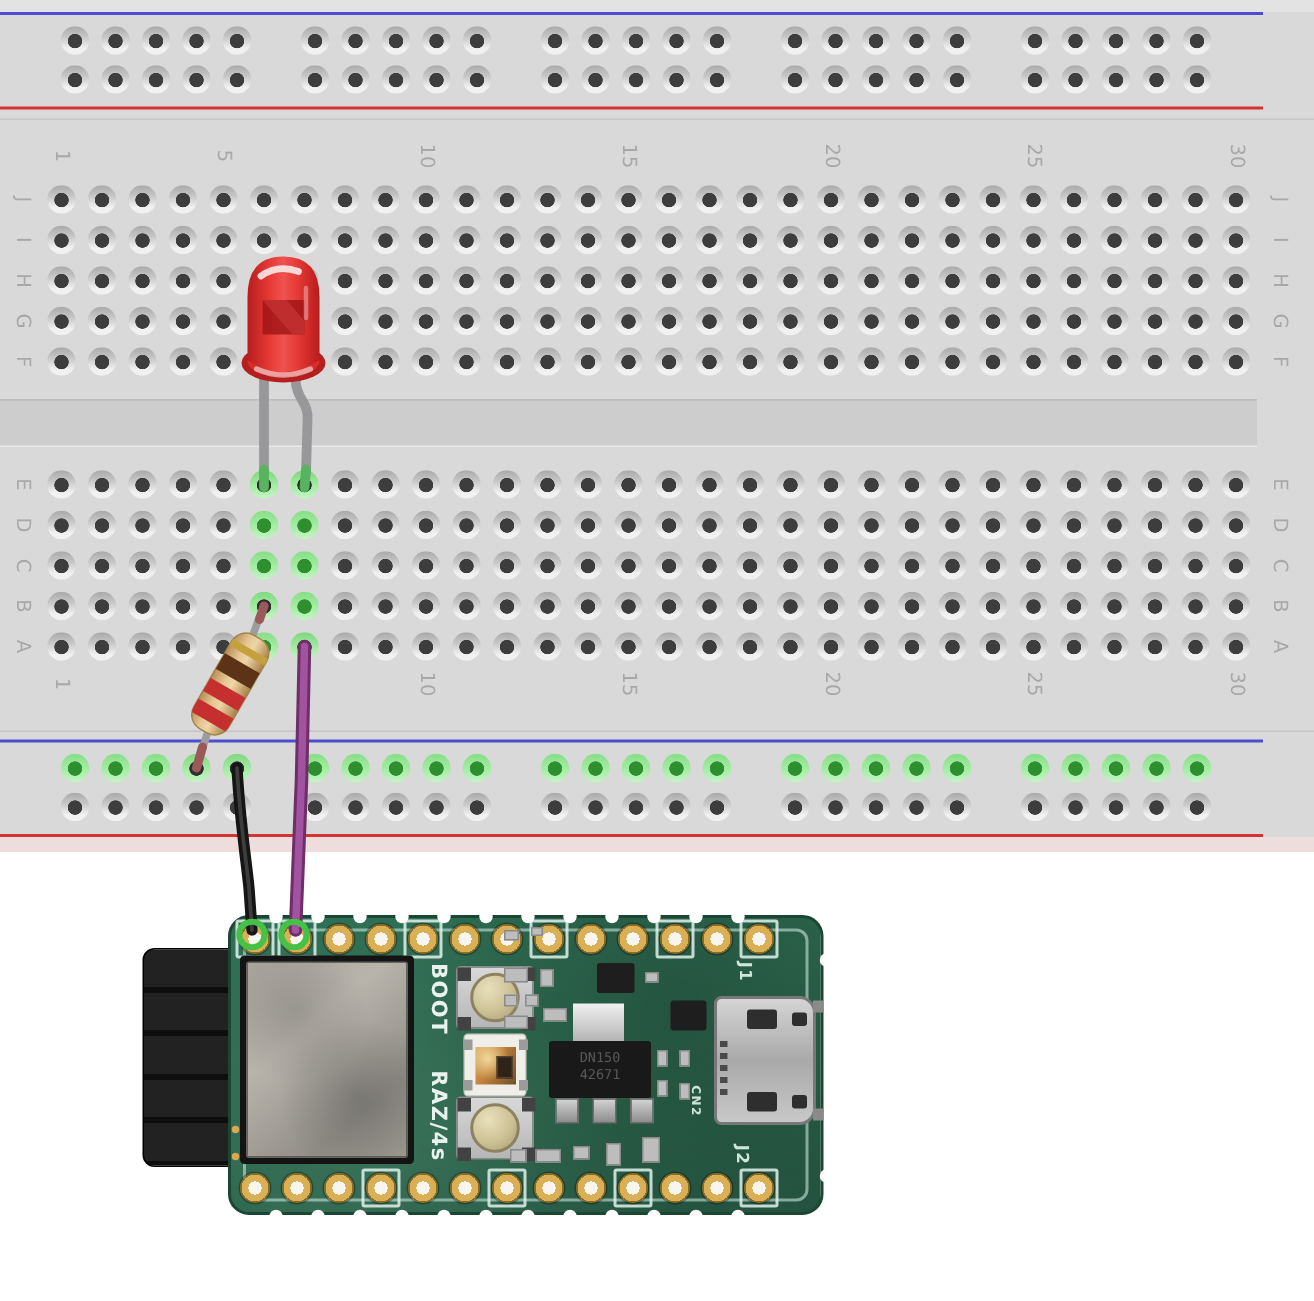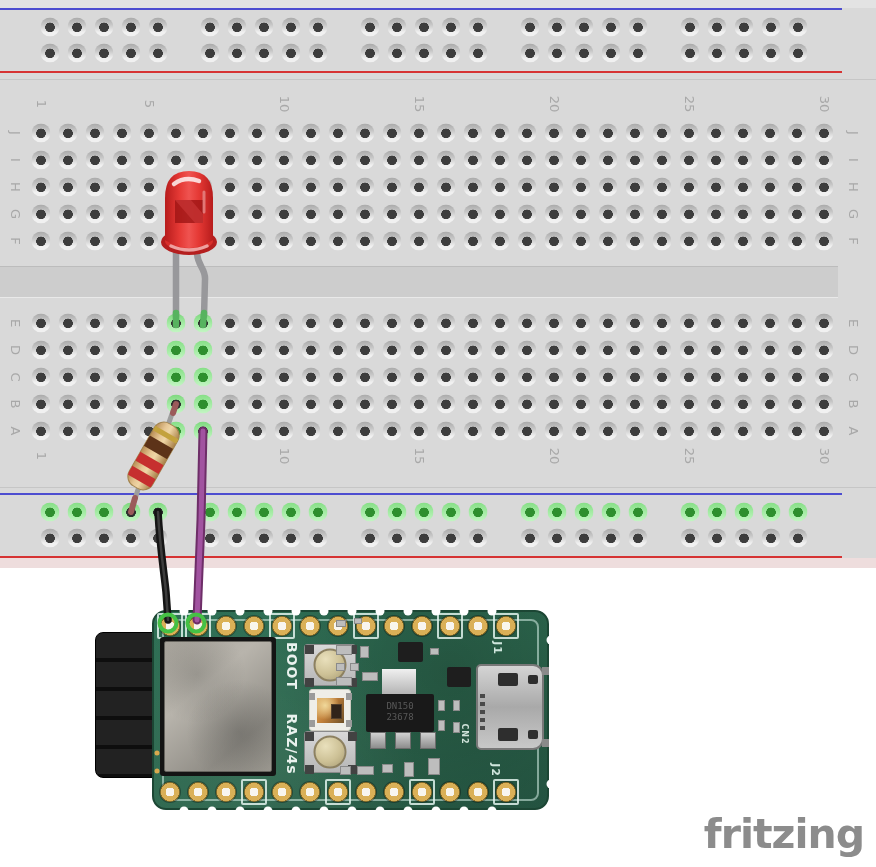--- a/index.html
+++ b/index.html
@@ -644,21 +644,21 @@
         <div id="rgb-inner" style="position: absolute;"></div>
         <div id="rgb-die" style="position: absolute;"></div>
         <div class="rgb-pad" style="left: -1px; top: 3px;"></div>
         <div class="rgb-pad" style="left: -1px; top: 30px;"></div>
         <div class="rgb-pad" style="left: 36px; top: 3px;"></div>
         <div class="rgb-pad" style="left: 36px; top: 30px;"></div>
       </div>
       <div id="reg-tab" style="position: absolute;"></div>
       <div id="reg-body" style="position: absolute;">
         <div>DN150</div>
-        <div>23678</div>
+        <div>42671</div>
       </div>
       <div class="reg-leg" style="left: 370px;"></div>
       <div class="reg-leg" style="left: 395px;"></div>
       <div class="reg-leg" style="left: 420px;"></div>
       <div class="sot23" style="left: 398px; top: 642px; width: 25px; height: 20px;"></div>
       <div class="sot23" style="left: 447px; top: 667px; width: 24px; height: 20px;"></div>
       <div class="smd" style="left: 336px; top: 620px; width: 10px; height: 7px; background: rgb(189, 189, 189);"></div>
       <div class="smd" style="left: 354px; top: 618px; width: 8px; height: 6px; background: rgb(189, 189, 189);"></div>
       <div class="smd" style="left: 336px; top: 645px; width: 16px; height: 10px; background: rgb(189, 189, 189);"></div>
       <div class="smd" style="left: 360px; top: 646px; width: 9px; height: 12px; background: rgb(189, 189, 189);"></div>
@@ -753,14 +753,13 @@
   <path d="M203,431 L201,520 L197,620" stroke="#6e2e68" stroke-width="9" fill="none" stroke-linecap="round"></path>
   <path d="M203,431 L201,520 L197,620" stroke="#a153a0" stroke-width="5" fill="none" stroke-linecap="round"></path>
 </g>
 
 <g>
   <circle cx="168" cy="623" r="8.5" fill="none" stroke="#45c145" stroke-width="4"></circle>
   <circle cx="196" cy="623" r="8.5" fill="none" stroke="#45c145" stroke-width="4"></circle>
 </g>
 </svg>
 
-  <div id="watermark">fritzing</div>
 </div>
 
 </body></html>

